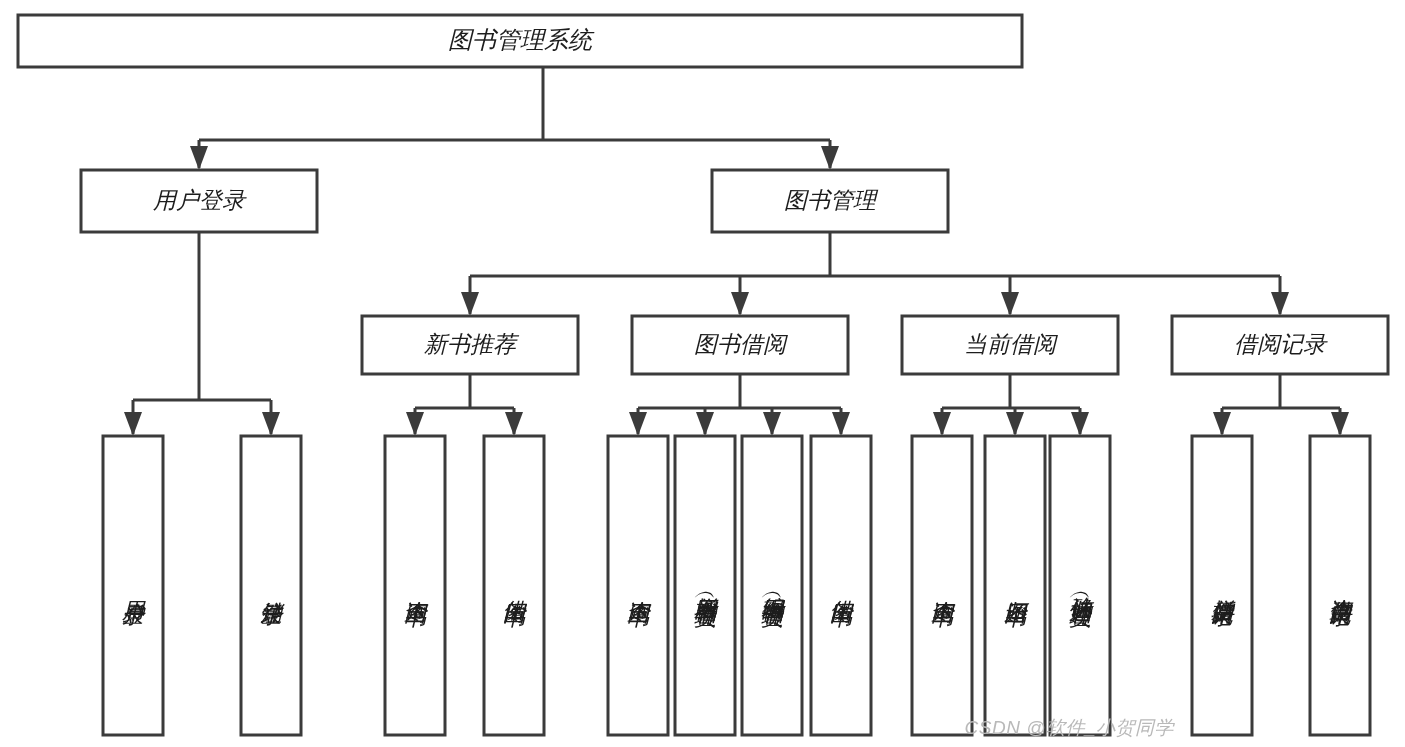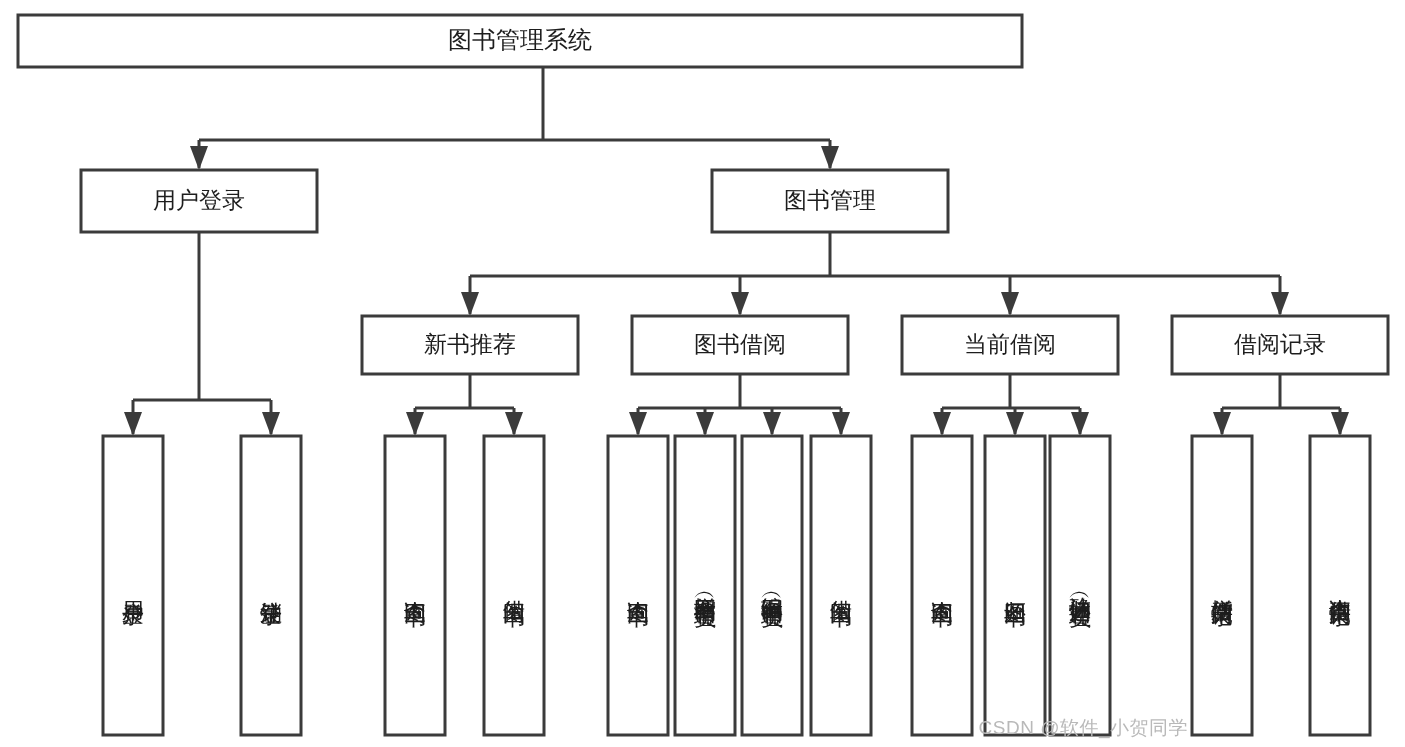--- a/index.html
+++ b/index.html
@@ -13,20 +13,21 @@
     height: 747px;
     font-family: "Liberation Sans", "DejaVu Sans", sans-serif;
     overflow: hidden;
     position: relative;
   }
   #diagram-root {
     position: relative;
     width: 1188px;
     height: 747px;
     background: #ffffff;
+    font-style: italic;
   }
   svg.diagram-canvas {
     position: absolute;
     left: 0;
     top: 0;
     width: 1405px;
     height: 747px;
     display: block;
   }
   .node-box {
@@ -71,21 +72,21 @@
     font-family: "Liberation Sans", "DejaVu Sans", sans-serif;
     font-size: 22px;
     line-height: 1.08;
     letter-spacing: 1.5px;
     color: #1d1d1d;
     white-space: nowrap;
     text-align: center;
   }
   .watermark {
     position: absolute;
-    right: 0;
+    right: 14px;
     bottom: 6px;
     font-family: "Liberation Sans", "DejaVu Sans", sans-serif;
     font-size: 19px;
     color: #b9b9b9;
     white-space: nowrap;
     letter-spacing: 0.5px;
   }
 </style>
 </head>
 <body>

